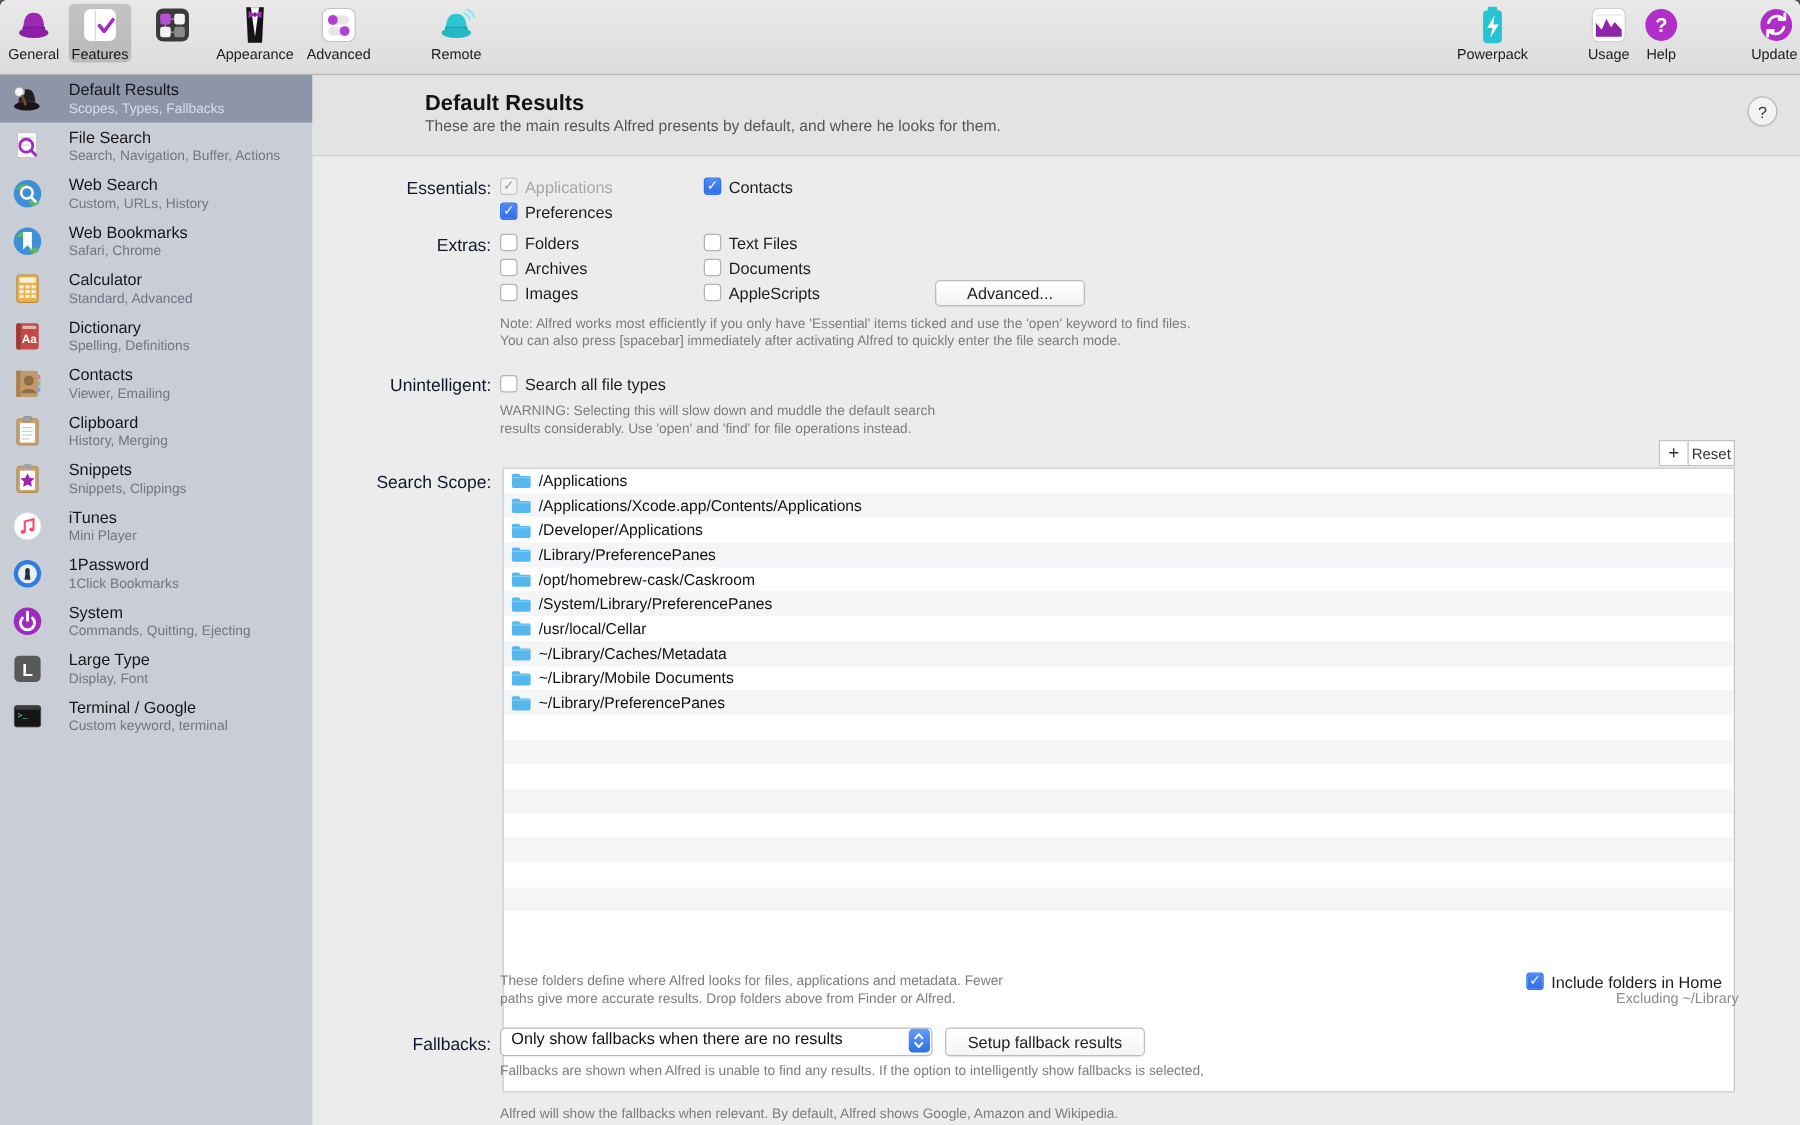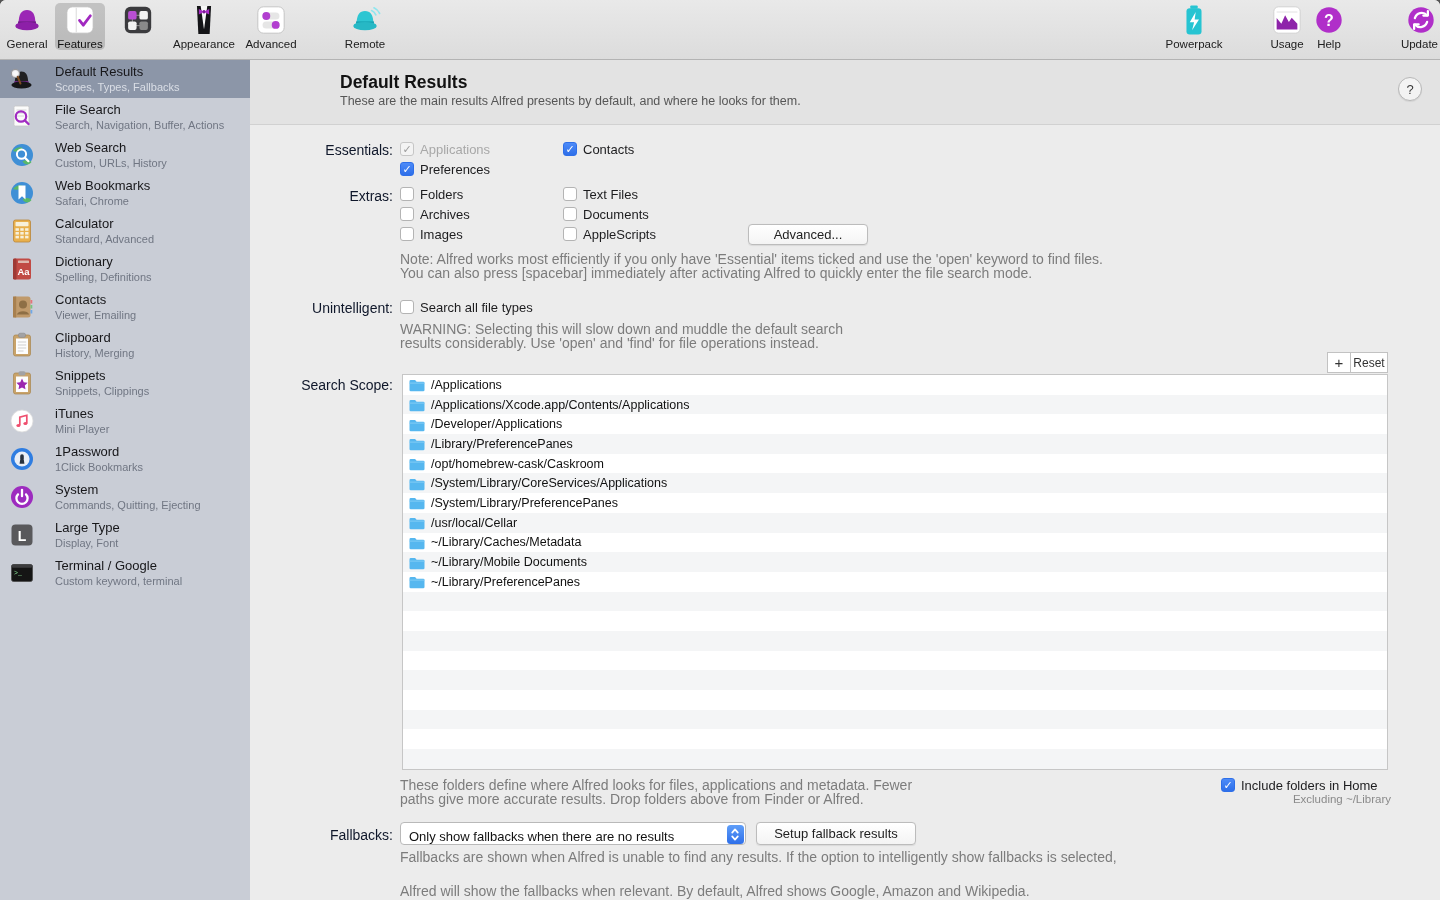--- a/index.html
+++ b/index.html
@@ -42,46 +42,46 @@
   .cb{position:absolute;display:flex;align-items:center;height:16px;}
   .cbox{width:14px;height:14px;border:1px solid #b4b4b4;border-radius:3px;background:#fff;
         margin-right:6px;flex:none;display:flex;align-items:center;justify-content:center;
         font-size:11px;line-height:1;color:#fff;}
   .cbox.on{background:linear-gradient(#4d8bf8,#2e6fe9);border-color:#2e6fe9;}
   .cbox.on::after{content:"✓";font-weight:bold;}
   .cbox.dim{background:#f3f3f3;border-color:#c6c6c6;color:#9b9b9b;}
   .cbox.dim::after{content:"✓";font-weight:bold;}
   .cbl{font-size:13px;color:#1d1d1f;white-space:nowrap;}
   .cbl.dim{color:#a8a8a8;}
-  .note{position:absolute;font-size:14px;color:#7c7c7c;line-height:14.5px;}
+  .note{position:absolute;font-size:11px;color:#7c7c7c;line-height:14.5px;}
   .btn{position:absolute;display:flex;align-items:center;justify-content:center;
        background:linear-gradient(#ffffff,#f4f4f4);border:1px solid #bcbcbc;border-radius:4px;
        font-size:13px;color:#222;box-shadow:0 .5px 1px rgba(0,0,0,.08);}
 
   
   #seg{position:absolute;left:1327px;top:352px;display:flex;height:21px;}
   #seg>div{background:#fff;border:1px solid #c2c2c2;display:flex;align-items:center;justify-content:center;color:#333;}
   #seg-add{width:24px;font-size:15px;font-weight:300;}
   #seg-reset{width:38px;margin-left:-1px;font-size:12px;}
 
   
-  #scope-list{position:absolute;left:402px;top:374px;width:986px;height:396px;background:#fff;
+  #scope-list{position:absolute;left:402px;top:374px;width:986px;height:500px;background:#fff;
               border:1px solid #c6c6c6;overflow:hidden;}
   .scope-row{height:19.7px;display:flex;align-items:center;padding-left:6px;}
   .scope-row:nth-child(even){background:#f4f5f6;}
   .scope-row .f-ic{width:16px;height:13px;margin-right:6px;flex:none;}
   .scope-row .f-tx{font-size:12.5px;color:#111;}
 
   
   #inc-sub{position:absolute;left:1200px;top:793px;width:191px;text-align:right;
            font-size:11.5px;color:#8a8a8a;}
 
   
   #dd{position:absolute;left:400px;top:822px;width:346px;height:23px;background:#fff;
-      border:1px solid #b9b9b9;border-radius:4px;display:flex;align-items:flex-end;}
+      border:1px solid #b9b9b9;border-radius:4px;display:flex;align-items:flex-start;}
   #dd-label{flex:1;padding-left:8px;font-size:13px;color:#111;white-space:nowrap;overflow:hidden;}
   #dd-step{width:17px;height:19px;margin-right:1.5px;border-radius:3.5px;flex:none;
            background:linear-gradient(#5f9ef9,#2e6fe9);display:flex;align-items:center;justify-content:center;}
 </style>
 </head>
 <body>
 
 <div id="win">
 
   <div id="toolbar">
@@ -514,27 +514,20 @@
             <path d="M0.5 2.2 a1.3 1.3 0 0 1 1.3 -1.3 h4.3 l1.5 1.8 h6.6 a1.3 1.3 0 0 1 1.3 1.3 v7 a1.3 1.3 0 0 1 -1.3 1.3 h-12.4 a1.3 1.3 0 0 1 -1.3 -1.3 Z" fill="#56b7ef"></path>
             <path d="M0.5 3.6 h15 v1 h-15 Z" fill="#83cdf5"></path>
           </svg></span>
         <span class="f-tx">/opt/homebrew-cask/Caskroom</span>
       </div>
       <div class="scope-row">
         <span class="f-ic"><svg width="16" height="13" viewBox="0 0 16 13">
             <path d="M0.5 2.2 a1.3 1.3 0 0 1 1.3 -1.3 h4.3 l1.5 1.8 h6.6 a1.3 1.3 0 0 1 1.3 1.3 v7 a1.3 1.3 0 0 1 -1.3 1.3 h-12.4 a1.3 1.3 0 0 1 -1.3 -1.3 Z" fill="#56b7ef"></path>
             <path d="M0.5 3.6 h15 v1 h-15 Z" fill="#83cdf5"></path>
           </svg></span>
-        <span class="f-tx">/System/Library/CoreServices/Applications</span>
-      </div>
-      <div class="scope-row">
-        <span class="f-ic"><svg width="16" height="13" viewBox="0 0 16 13">
-            <path d="M0.5 2.2 a1.3 1.3 0 0 1 1.3 -1.3 h4.3 l1.5 1.8 h6.6 a1.3 1.3 0 0 1 1.3 1.3 v7 a1.3 1.3 0 0 1 -1.3 1.3 h-12.4 a1.3 1.3 0 0 1 -1.3 -1.3 Z" fill="#56b7ef"></path>
-            <path d="M0.5 3.6 h15 v1 h-15 Z" fill="#83cdf5"></path>
-          </svg></span>
         <span class="f-tx">/System/Library/PreferencePanes</span>
       </div>
       <div class="scope-row">
         <span class="f-ic"><svg width="16" height="13" viewBox="0 0 16 13">
             <path d="M0.5 2.2 a1.3 1.3 0 0 1 1.3 -1.3 h4.3 l1.5 1.8 h6.6 a1.3 1.3 0 0 1 1.3 1.3 v7 a1.3 1.3 0 0 1 -1.3 1.3 h-12.4 a1.3 1.3 0 0 1 -1.3 -1.3 Z" fill="#56b7ef"></path>
             <path d="M0.5 3.6 h15 v1 h-15 Z" fill="#83cdf5"></path>
           </svg></span>
         <span class="f-tx">/usr/local/Cellar</span>
       </div>
       <div class="scope-row">

